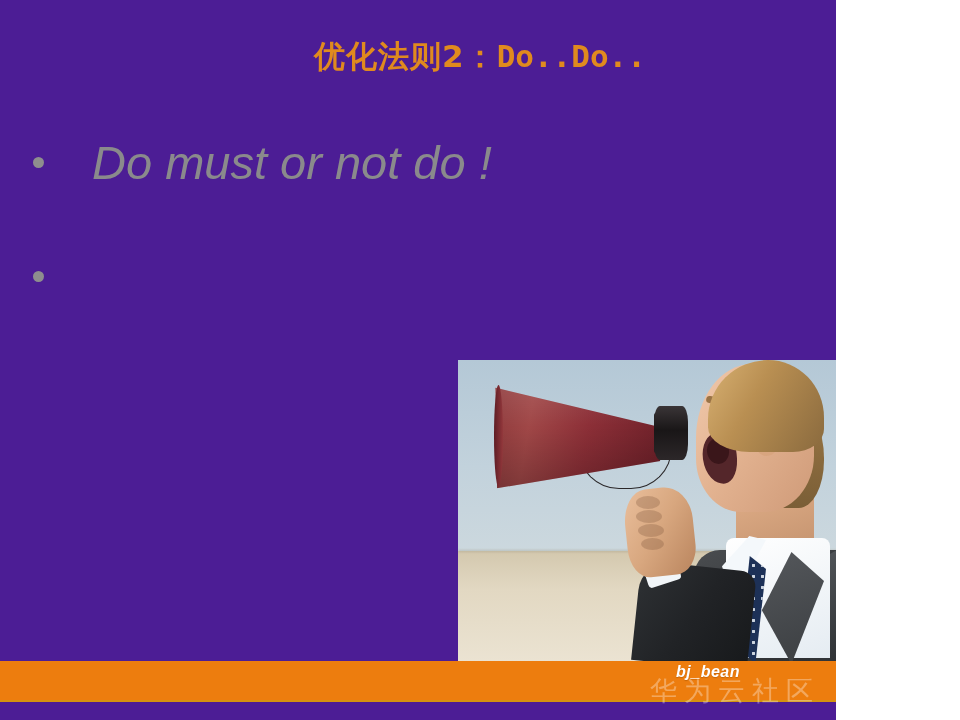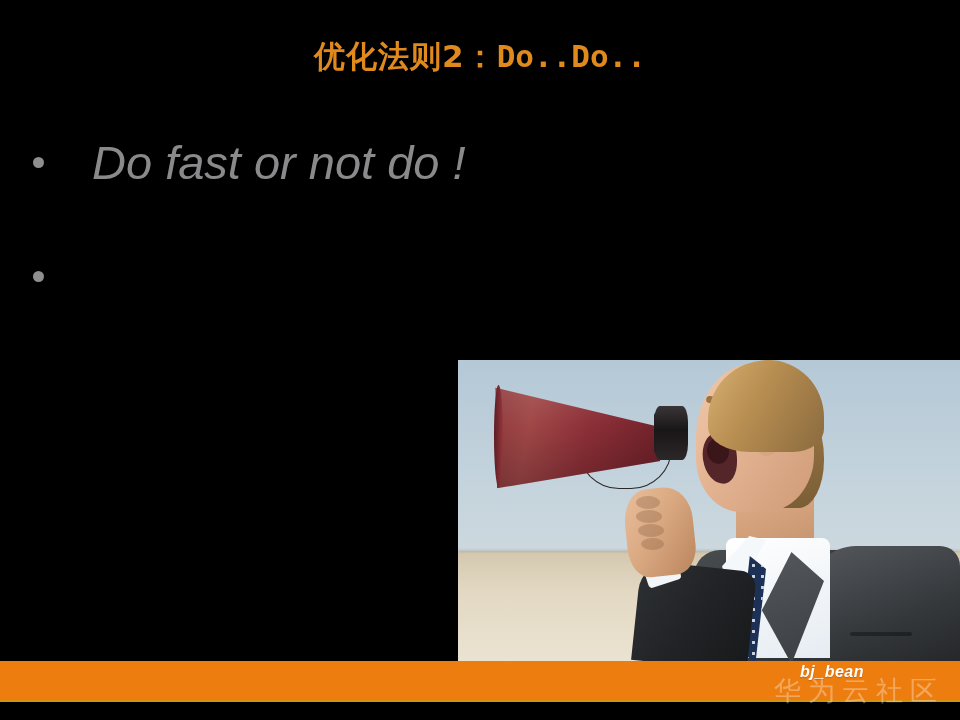--- a/index.html
+++ b/index.html
@@ -8,23 +8,23 @@
     background: #ffffff;
   }
   body {
     width: 960px;
     height: 720px;
     overflow: hidden;
     font-family: "Liberation Sans", sans-serif;
   }
   .slide {
     position: relative;
-    width: 960px;
+    width: 836px;
     height: 720px;
-    background: #000000;
+    background: #4c1d95;
     overflow: hidden;
   }
 
   
   .title {
     position: absolute;
     left: 0;
     top: 36px;
     width: 960px;
     text-align: center;
@@ -409,21 +409,21 @@
 
 <div class="slide">
 
   <div class="title">
     <span class="cn">优化法则2：</span><span class="en">Do..Do..</span>
   </div>
 
   <div class="bullets">
     <div class="bullet-row">
       <div class="bullet-dot"></div>
-      <div class="bullet-text">Do fast or not do !</div>
+      <div class="bullet-text">Do must or not do !</div>
     </div>
     <div class="bullet-row">
       <div class="bullet-dot"></div>
     </div>
   </div>
 
   <div class="photo">
     <div class="photo-sky"></div>
     <div class="photo-ground"></div>
     <div class="photo-horizon"></div>

